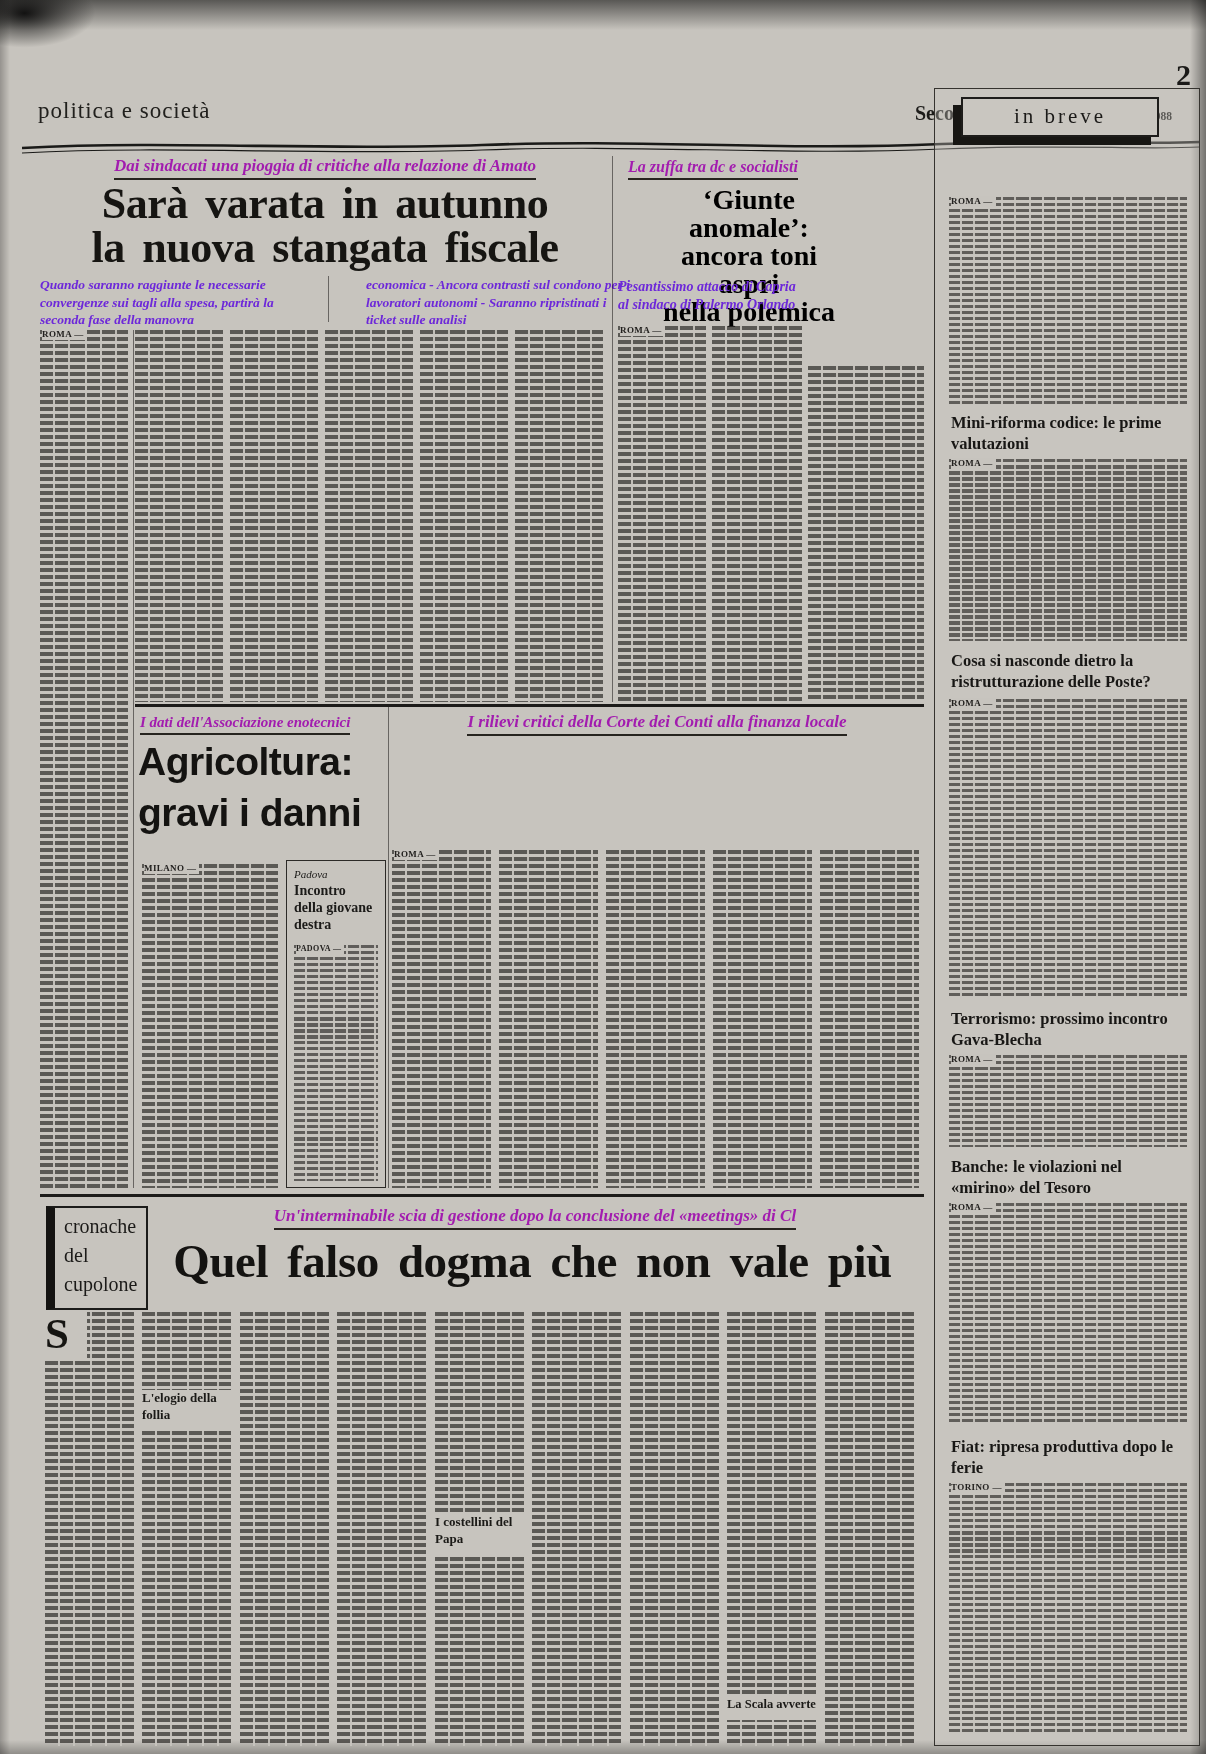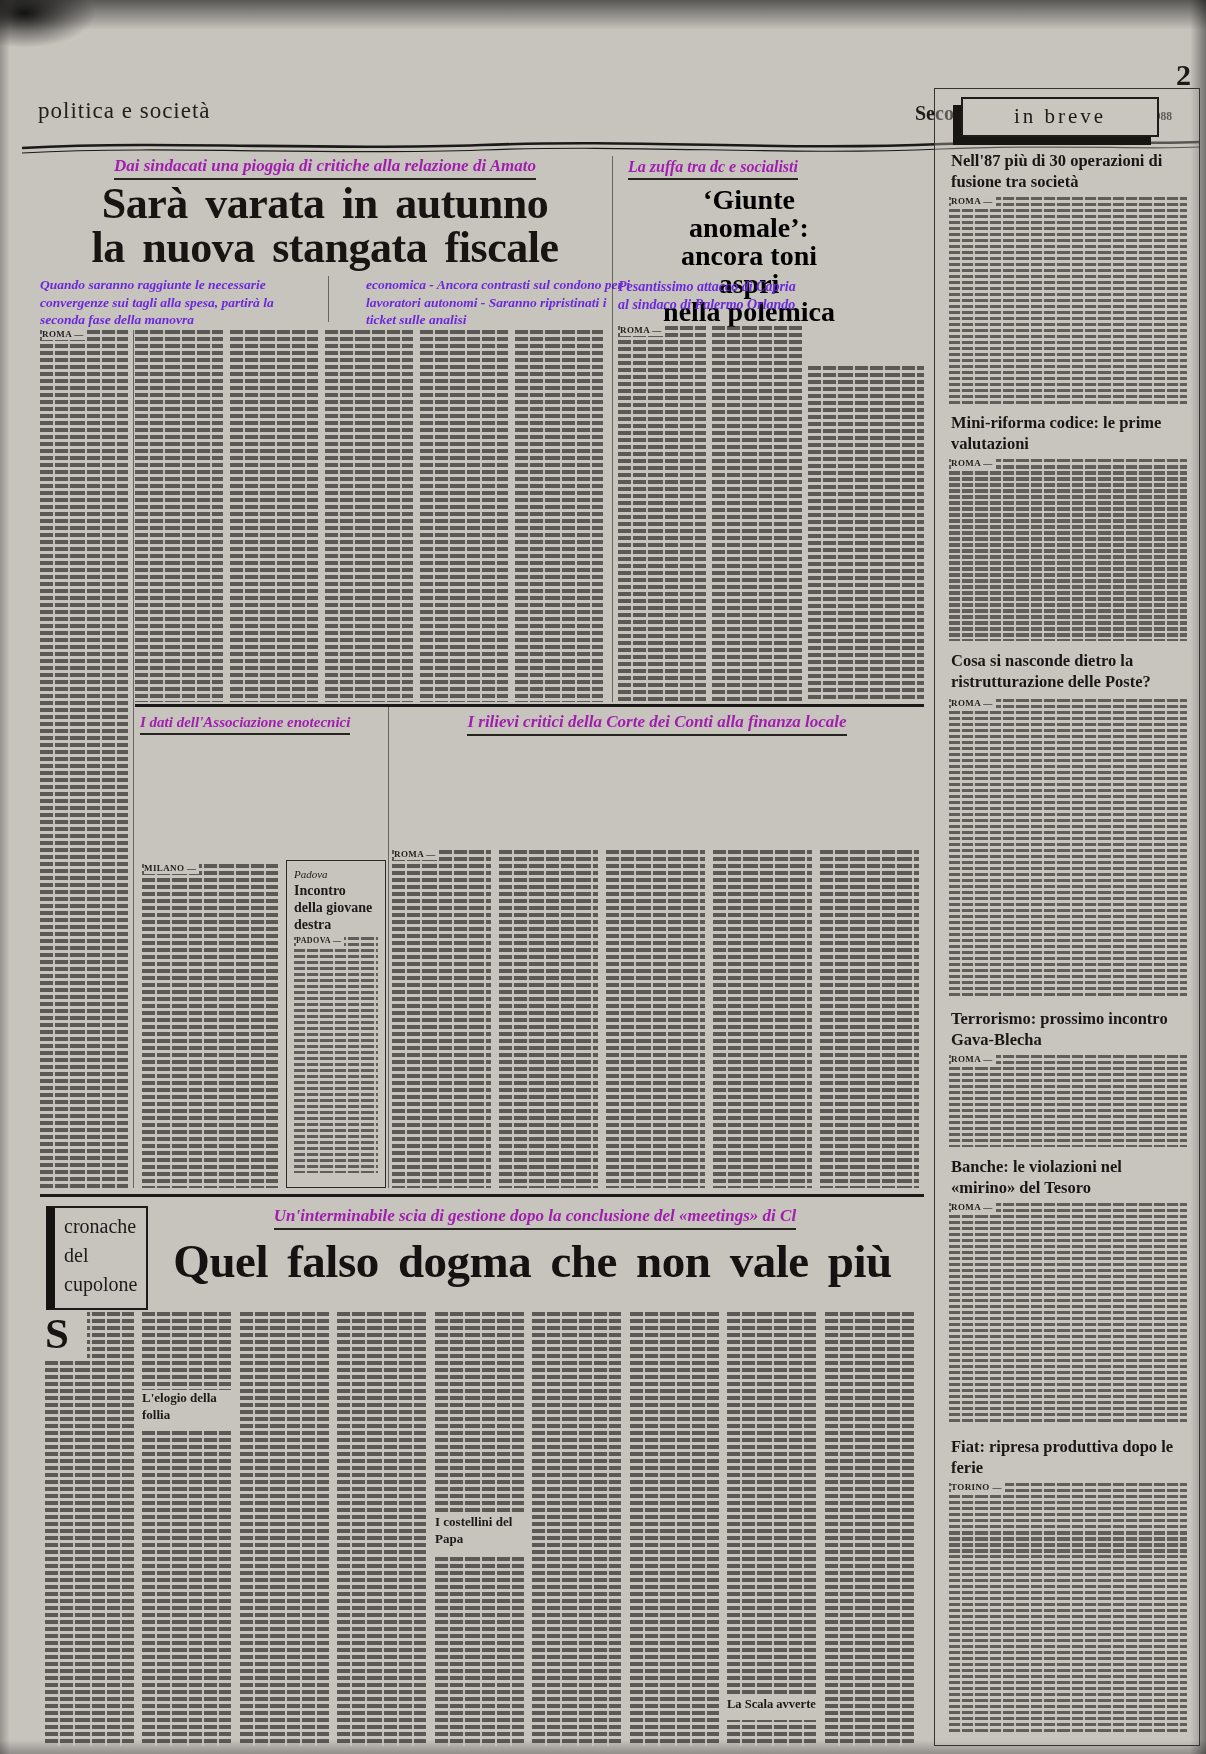--- a/index.html
+++ b/index.html
@@ -113,21 +113,20 @@
   <div class="abs deck" style="left:618px;top:278px;width:190px;font-size:14px;">Pesantissimo attacco di Capria al sindaco di Palermo Orlando</div>
   <div class="abs gk" style="left:618px;top:326px;width:88px;height:376px;">
     <span class="dateline">ROMA —</span>
   </div>
   <div class="abs gk" style="left:712px;top:326px;width:90px;height:376px;"></div>
   <div class="abs gk" style="left:808px;top:366px;width:116px;height:336px;"></div>
 
   <div class="abs inbreve-box" style="left:934px;top:88px;width:264px;height:1656px;">
     <div class="abs inbreve-tab" style="left:26px;top:8px;width:194px;height:36px;">in breve</div>
 
-    <div class="abs brief-head" style="left:16px;top:62px;width:232px;">Nell'87 più di 30 operazioni di fusione tra società</div>
     <div class="abs gk-sm" style="left:14px;top:108px;width:238px;height:208px;">
       <span class="dateline">ROMA —</span>
     </div>
 
     <div class="abs brief-head" style="left:16px;top:324px;width:232px;">Mini-riforma codice: le prime valutazioni</div>
     <div class="abs gk-sm" style="left:14px;top:370px;width:238px;height:182px;">
       <span class="dateline">ROMA —</span>
     </div>
 
     <div class="abs brief-head" style="left:16px;top:562px;width:232px;">Cosa si nasconde dietro la ristrutturazione delle Poste?</div>
@@ -150,32 +149,36 @@
       <span class="dateline">TORINO —</span>
     </div>
   </div>
 
   <div class="abs hrule" style="left:135px;top:704px;width:789px;height:3px;"></div>
   <div class="abs vrule" style="left:133px;top:330px;height:858px;"></div>
   <div class="abs vrule" style="left:388px;top:707px;height:481px;"></div>
 
   <div class="abs kicker kicker-sm" style="left:140px;top:714px;width:245px;text-align:left;">
     <span class="u">I dati dell'Associazione enotecnici</span>
+  </div>
+  <div class="abs hl-agri" style="left:138px;top:742px;width:250px;">
+    <div>Agricoltura:</div>
+    <div style="margin-top:12px;">gravi i danni</div>
   </div>
   <div class="abs gk" style="left:142px;top:864px;width:136px;height:324px;">
     <span class="dateline">MILANO —</span>
   </div>
   <div class="abs" style="left:286px;top:860px;width:100px;height:328px;border:1.5px solid #2c2a27;padding:7px 7px;box-sizing:border-box;">
     <div class="inset-eyebrow">Padova</div>
     <div class="inset-title" style="margin-top:3px;">
       <div>Incontro</div>
       <div>della giovane</div>
       <div>destra</div>
     </div>
-    <div class="gk-sm" style="position:relative;margin-top:4px;width:84px;height:236px;">
+    <div class="gk-sm" style="position:relative;margin-top:12px;width:84px;height:236px;">
       <span class="dateline" style="font-size:8px;">PADOVA —</span>
     </div>
   </div>
 
   <div class="abs kicker" style="left:392px;top:712px;width:530px;">
     <span class="u">I rilievi critici della Corte dei Conti alla finanza locale</span>
   </div>
   <div class="abs gk" style="left:392px;top:850px;width:99px;height:338px;">
     <span class="dateline">ROMA —</span>
   </div>

